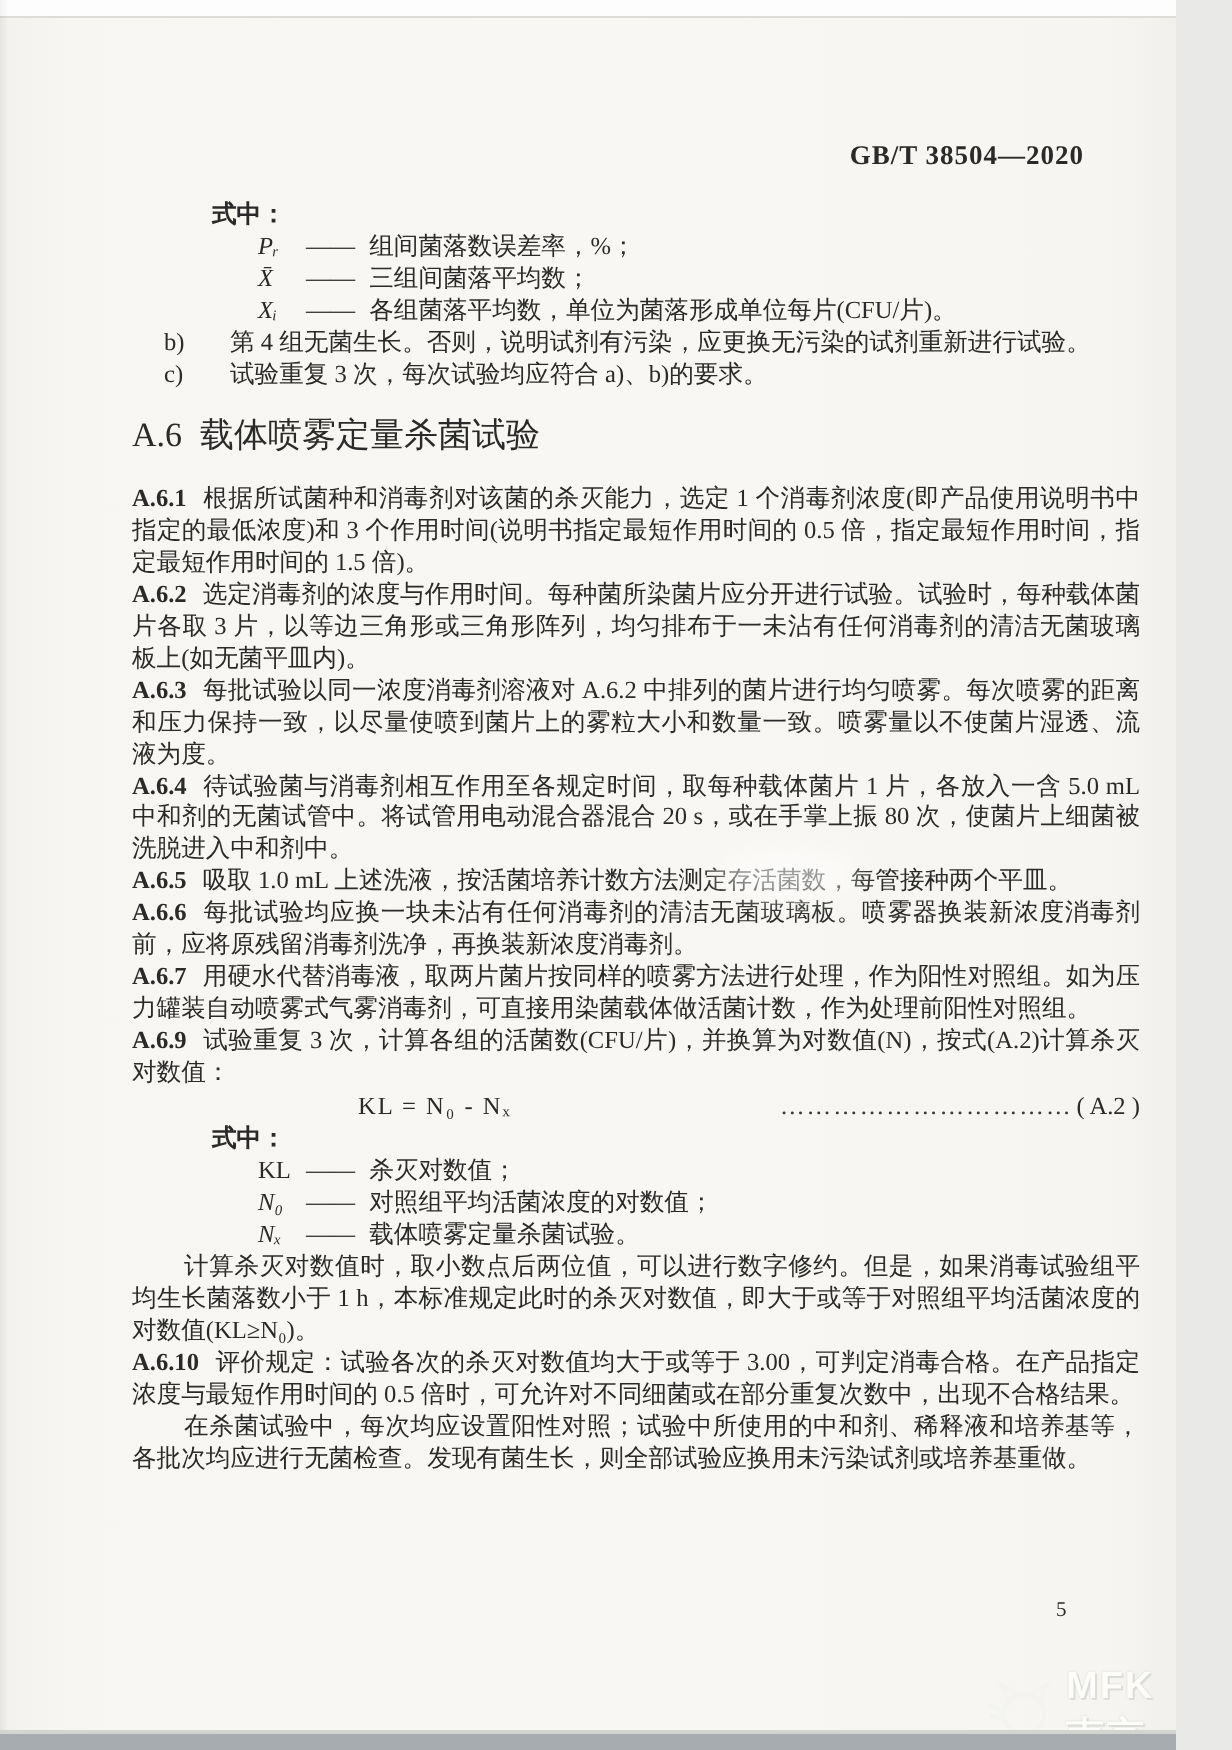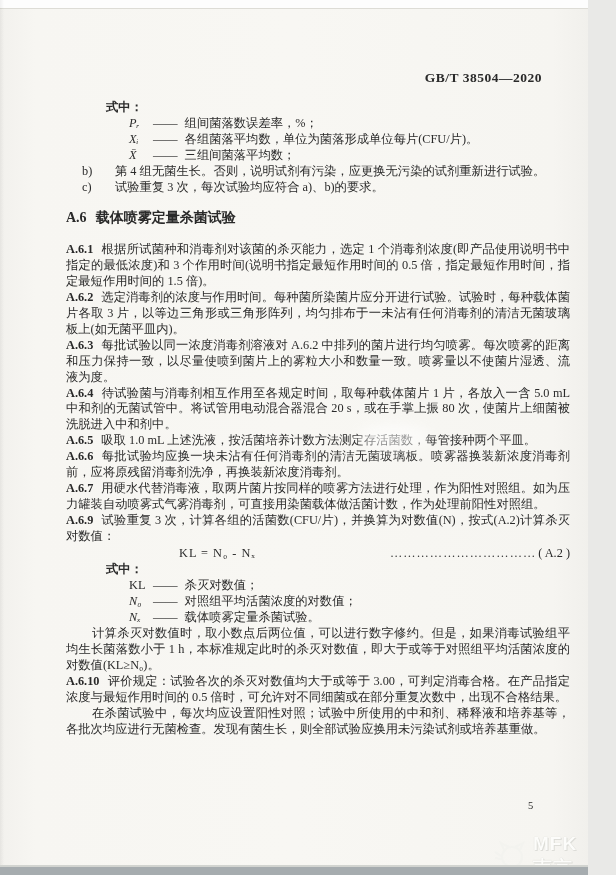--- a/index.html
+++ b/index.html
@@ -14,21 +14,21 @@
   .content{position:absolute;left:66px;top:100px;width:504px;font-size:12.3px;line-height:15.9px;text-align:justify;}
   p{margin:0;}
   .legend-intro{padding-left:40px;font-weight:bold;}
   .legend-item{padding-left:30px;white-space:nowrap;}
   .sym{font-style:italic;display:inline-block;min-width:22px;margin-left:33px;}
   .sym.upright{font-style:normal;}
   .ldash{padding:0 7px 0 2px;}
   .li{display:flex;}
   .li .marker{flex:0 0 33px;padding-left:16px;box-sizing:content-box;}
   .li .litext{flex:1;}
-  .section-heading{font-weight:bold;font-size:14px;margin:15px 0 16px;}
+  .section-heading{font-weight:normal;font-size:17px;margin:15px 0 16px;}
   .section-heading .snum{margin-right:9px;}
   .clause .cnum{font-weight:bold;margin-right:8px;white-space:nowrap;}
   .formula-row{display:flex;align-items:baseline;margin:1px 0;}
   .feq{margin-left:113px;letter-spacing:1px;}
   .fdots{margin-left:auto;letter-spacing:1px;color:#3a3a3a;}
   .flabel{padding-left:2px;}
   .para-indent{text-indent:26px;}
   .page-number{position:absolute;left:528px;top:800px;font-size:10.5px;}
   .watermark{position:absolute;left:492px;top:833px;display:flex;align-items:center;
     color:#fcfcfa;text-shadow:0 0 1px #cfcfc7,1px 1px 0 #dededa;}
@@ -47,24 +47,24 @@
 
   <div class="doc-code">GB/T 38504—2020</div>
 
   <div class="content">
 
     <p class="legend-intro">式中：</p>
     <p class="legend-item">
       <span class="sym">Pᵣ</span><span class="ldash">——</span><span>组间菌落数误差率，%；</span>
     </p>
     <p class="legend-item">
-      <span class="sym">Xᵢ</span><span class="ldash">——</span><span>各组菌落平均数，单位为菌落形成单位每片(CFU/片)。</span>
+      <span class="sym">X̄</span><span class="ldash">——</span><span>三组间菌落平均数；</span>
     </p>
     <p class="legend-item">
-      <span class="sym">X̄</span><span class="ldash">——</span><span>三组间菌落平均数；</span>
+      <span class="sym">Xᵢ</span><span class="ldash">——</span><span>各组菌落平均数，单位为菌落形成单位每片(CFU/片)。</span>
     </p>
 
     <div class="li">
       <span class="marker">b)</span>
       <span class="litext">第 4 组无菌生长。否则，说明试剂有污染，应更换无污染的试剂重新进行试验。</span>
     </div>
     <div class="li">
       <span class="marker">c)</span>
       <span class="litext">试验重复 3 次，每次试验均应符合 a)、b)的要求。</span>
     </div>

